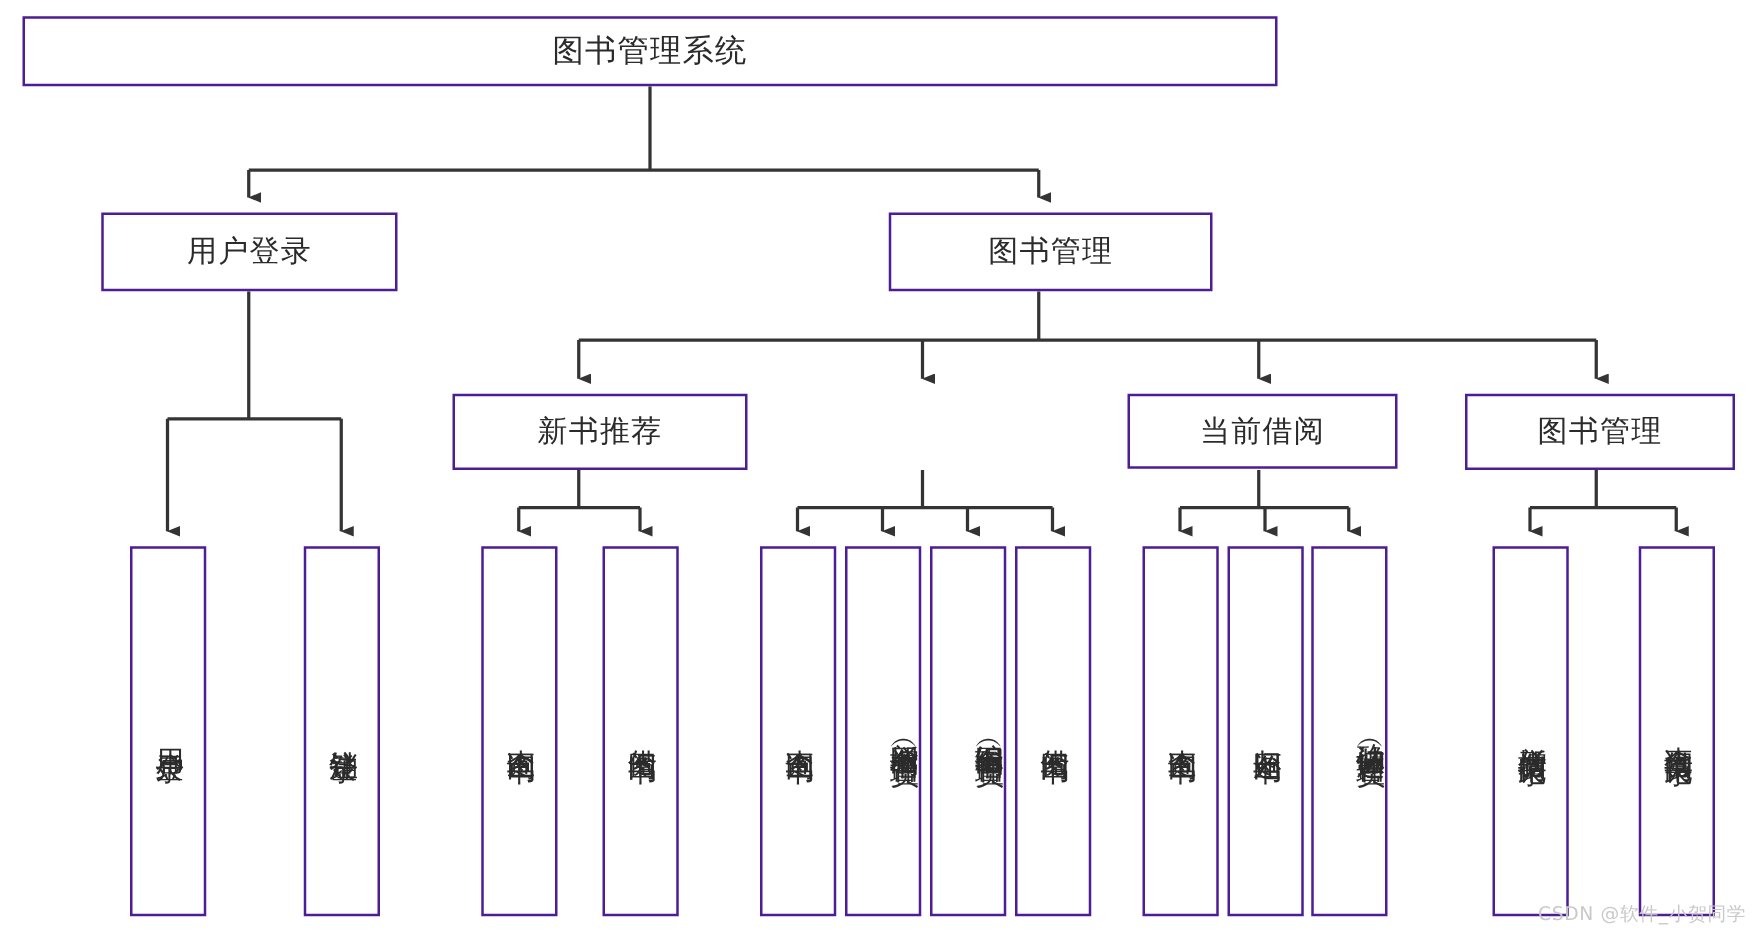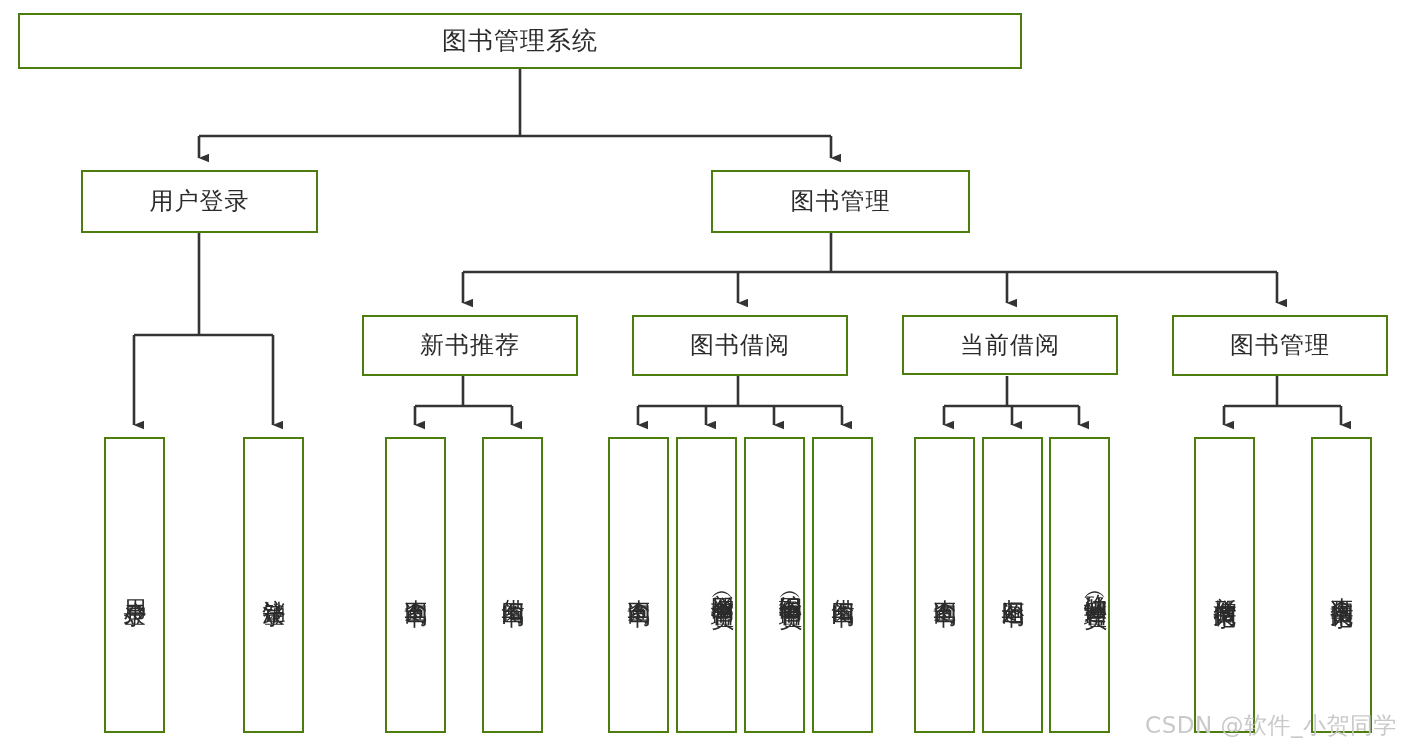--- a/index.html
+++ b/index.html
@@ -23,21 +23,21 @@
     left: 0;
     top: 0;
     width: 1405px;
     height: 747px;
     pointer-events: none;
   }
   .node {
     position: absolute;
     box-sizing: border-box;
     background: #ffffff;
-    border: 2px solid #4d7c0f;
+    border: 2px solid #4c1d95;
     display: flex;
     align-items: center;
     justify-content: center;
     color: #2b2b2b;
   }
   .node-h {
     
     font-size: 24px;
     line-height: 1.1;
     letter-spacing: 1px;
@@ -61,21 +61,21 @@
   .node-v.center-v {
     align-items: center;
   }
   .node-label {
     display: block;
   }
   #watermark {
     position: absolute;
     right: 8px;
     bottom: 6px;
-    font-size: 23px;
+    font-size: 15px;
     color: #c9c9c9;
     white-space: nowrap;
     letter-spacing: 0.5px;
   }
 </style>
 </head>
 <body>
 
 <div id="diagram-root">
 
@@ -134,25 +134,22 @@
     <span class="node-label">图书管理系统</span>
   </div>
 
   <div class="node node-h" style="left:81px; top:170px; width:237px; height:63px;">
     <span class="node-label">用户登录</span>
   </div>
   <div class="node node-h" style="left:711px; top:170px; width:259px; height:63px;">
     <span class="node-label">图书管理</span>
   </div>
 
-  <div class="node node-h" style="left:362px; top:315px; width:216px; height:61px;">
+  <div class="node node-h" style="left:362px; top:315px; width:236px; height:61px;">
     <span class="node-label">新书推荐</span>
-  </div>
-  <div class="node node-h" style="left:632px; top:315px; width:216px; height:61px;">
-    <span class="node-label">图书借阅</span>
   </div>
   <div class="node node-h" style="left:902px; top:315px; width:216px; height:60px;">
     <span class="node-label">当前借阅</span>
   </div>
   <div class="node node-h" style="left:1172px; top:315px; width:216px; height:61px;">
     <span class="node-label">图书管理</span>
   </div>
 
   <div class="node node-v center-v" style="left:104px; top:437px; width:61px; height:296px;">
     <span class="node-label">用户登录</span>

